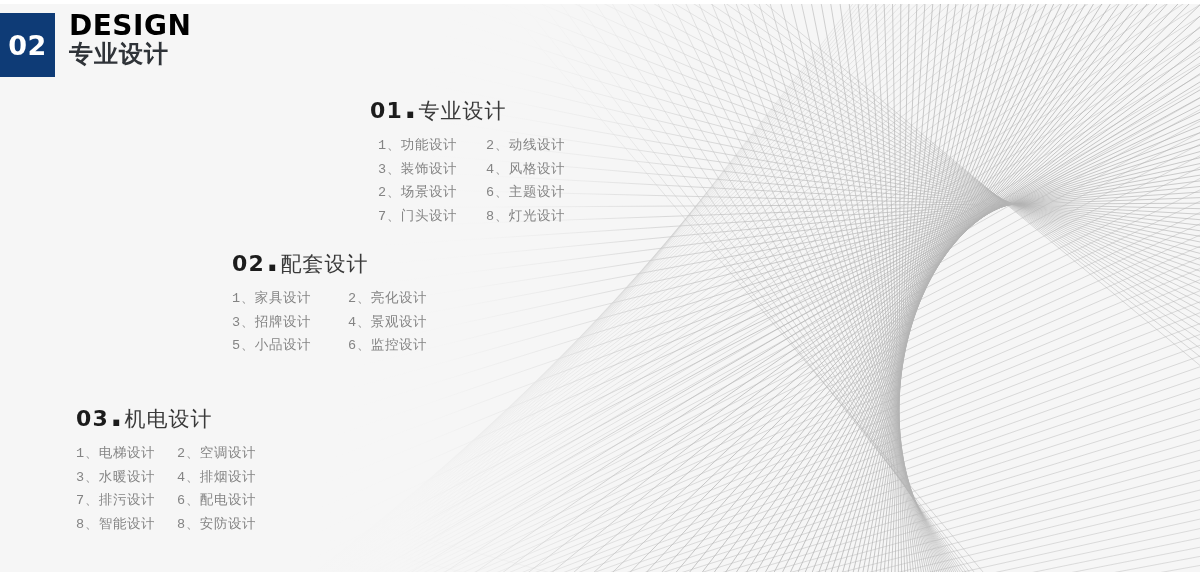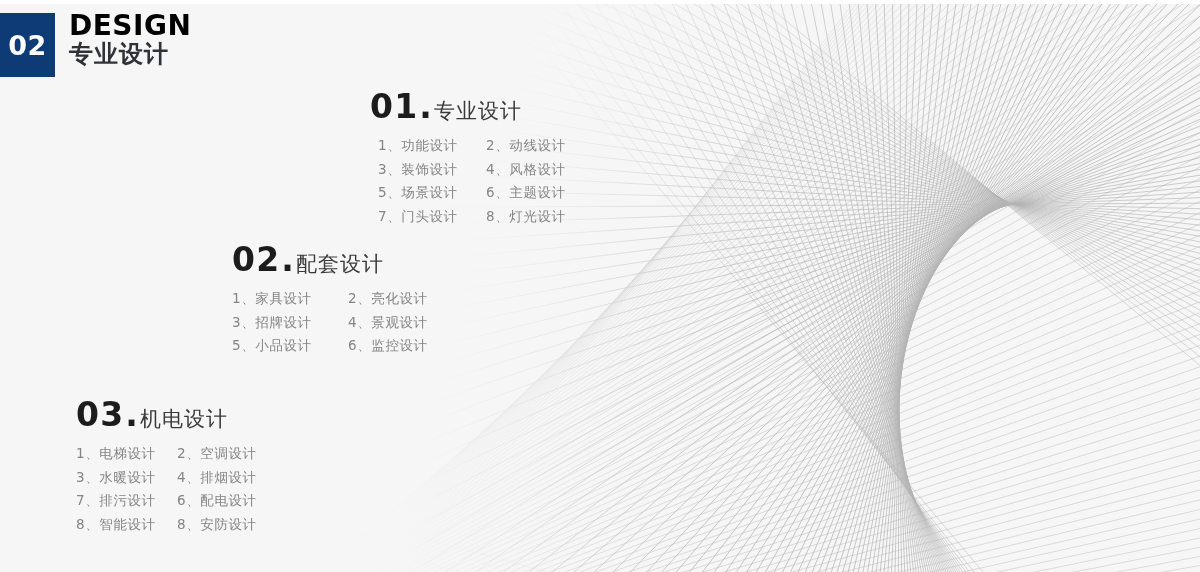--- a/index.html
+++ b/index.html
@@ -97,21 +97,21 @@
   #section-1 { left:232px; top:243px; }
   #section-2 { left:76px; top:398px; }
 
   .sec-head {
     display:flex;
     align-items:baseline;
     white-space:nowrap;
     margin-bottom:11px;
   }
   .sec-num {
-    font-size:33px;
+    font-size:22px;
     font-weight:bold;
     color:#1c1c1c;
     letter-spacing:1.2px;
     line-height:1;
   }
   .sec-dot {
     font-size:33px;
     font-weight:bold;
     color:#1c1c1c;
     line-height:1;
@@ -129,20 +129,21 @@
   .sec-list { display:block; }
   .sec-row {
     display:flex;
     white-space:nowrap;
     line-height:23.5px;
   }
   .sec-item {
     font-size:13.5px;
     color:#848484;
     letter-spacing:0.6px;
+    font-family:Liberation Mono, monospace;
   }
   .sec-item.col-a { width:108px; }
 
   
   #section-0 .sec-list { padding-left:8px; }
   #section-1 .sec-list { padding-left:0px; }
   #section-1 .sec-item.col-a { width:116px; }
   #section-2 .sec-list { padding-left:0px; }
   #section-2 .sec-item.col-a { width:101px; }
 </style>
@@ -423,21 +424,21 @@
     <div class="sec-list">
       <div class="sec-row">
         <span class="sec-item col-a">1、功能设计</span>
         <span class="sec-item col-b">2、动线设计</span>
       </div>
       <div class="sec-row">
         <span class="sec-item col-a">3、装饰设计</span>
         <span class="sec-item col-b">4、风格设计</span>
       </div>
       <div class="sec-row">
-        <span class="sec-item col-a">5、场景设计</span>
+        <span class="sec-item col-a">2、场景设计</span>
         <span class="sec-item col-b">6、主题设计</span>
       </div>
       <div class="sec-row">
         <span class="sec-item col-a">7、门头设计</span>
         <span class="sec-item col-b">8、灯光设计</span>
       </div>
     </div>
   </div>
 
   <div class="section" id="section-1">

